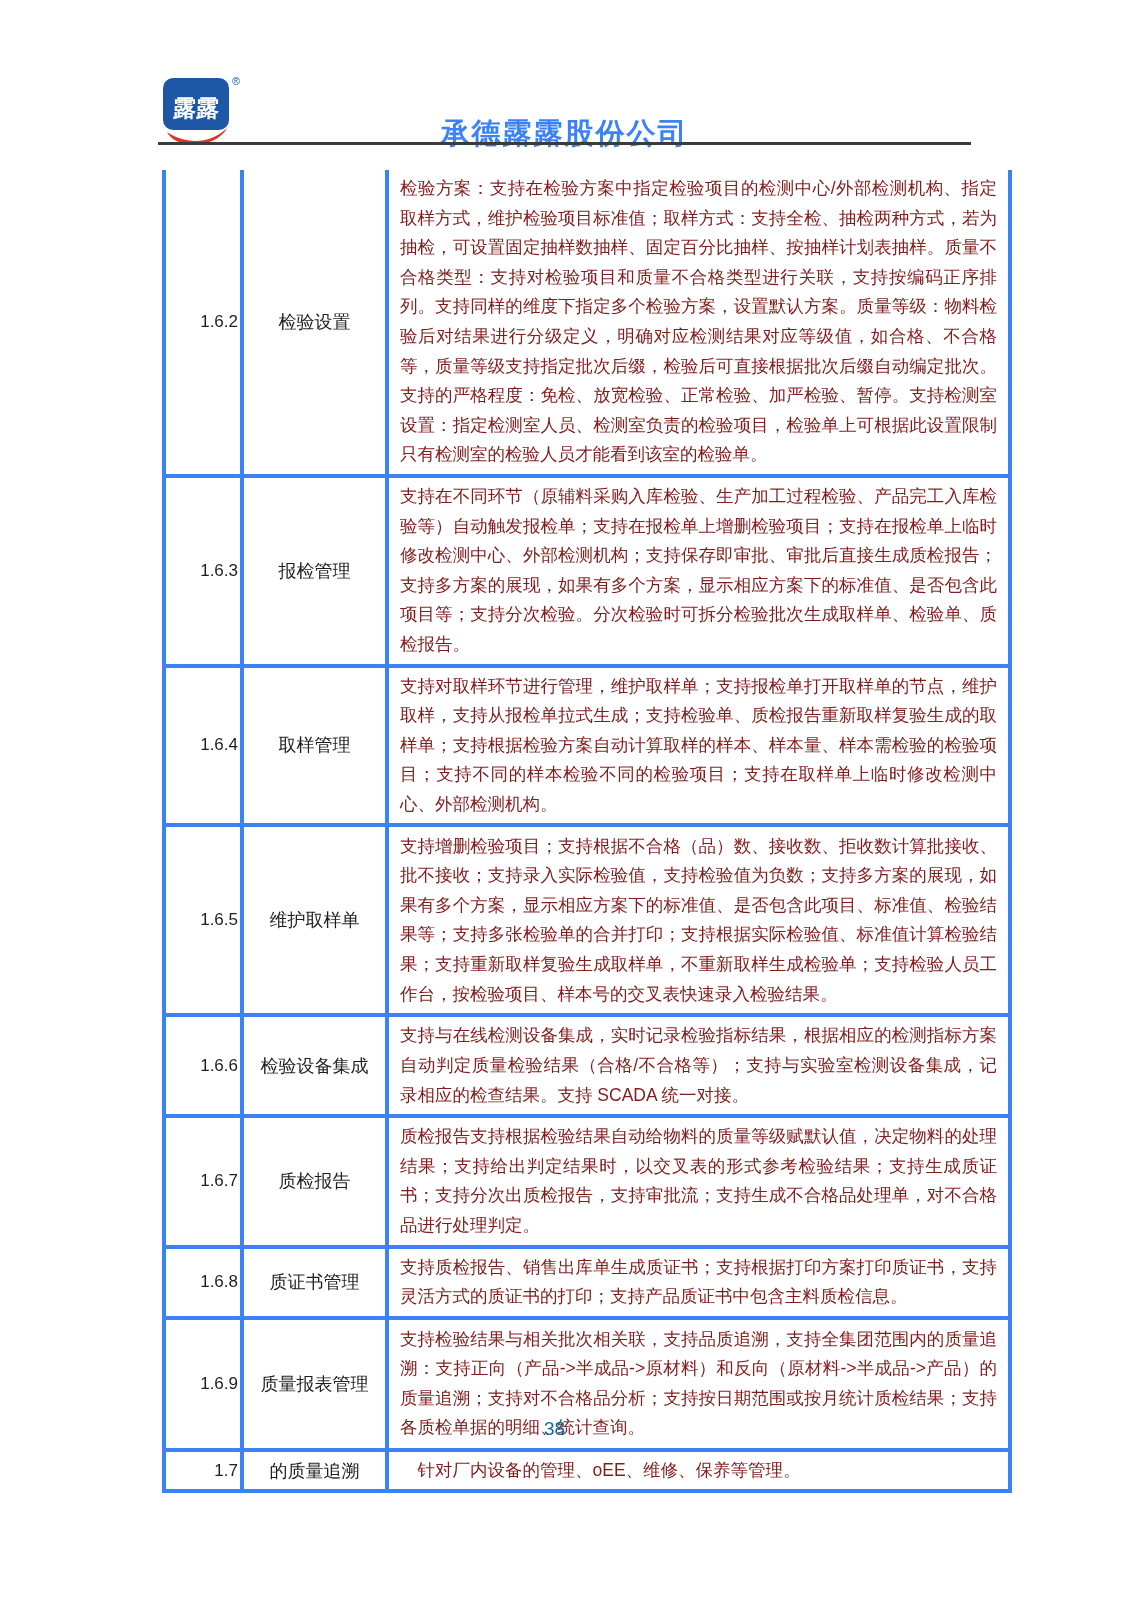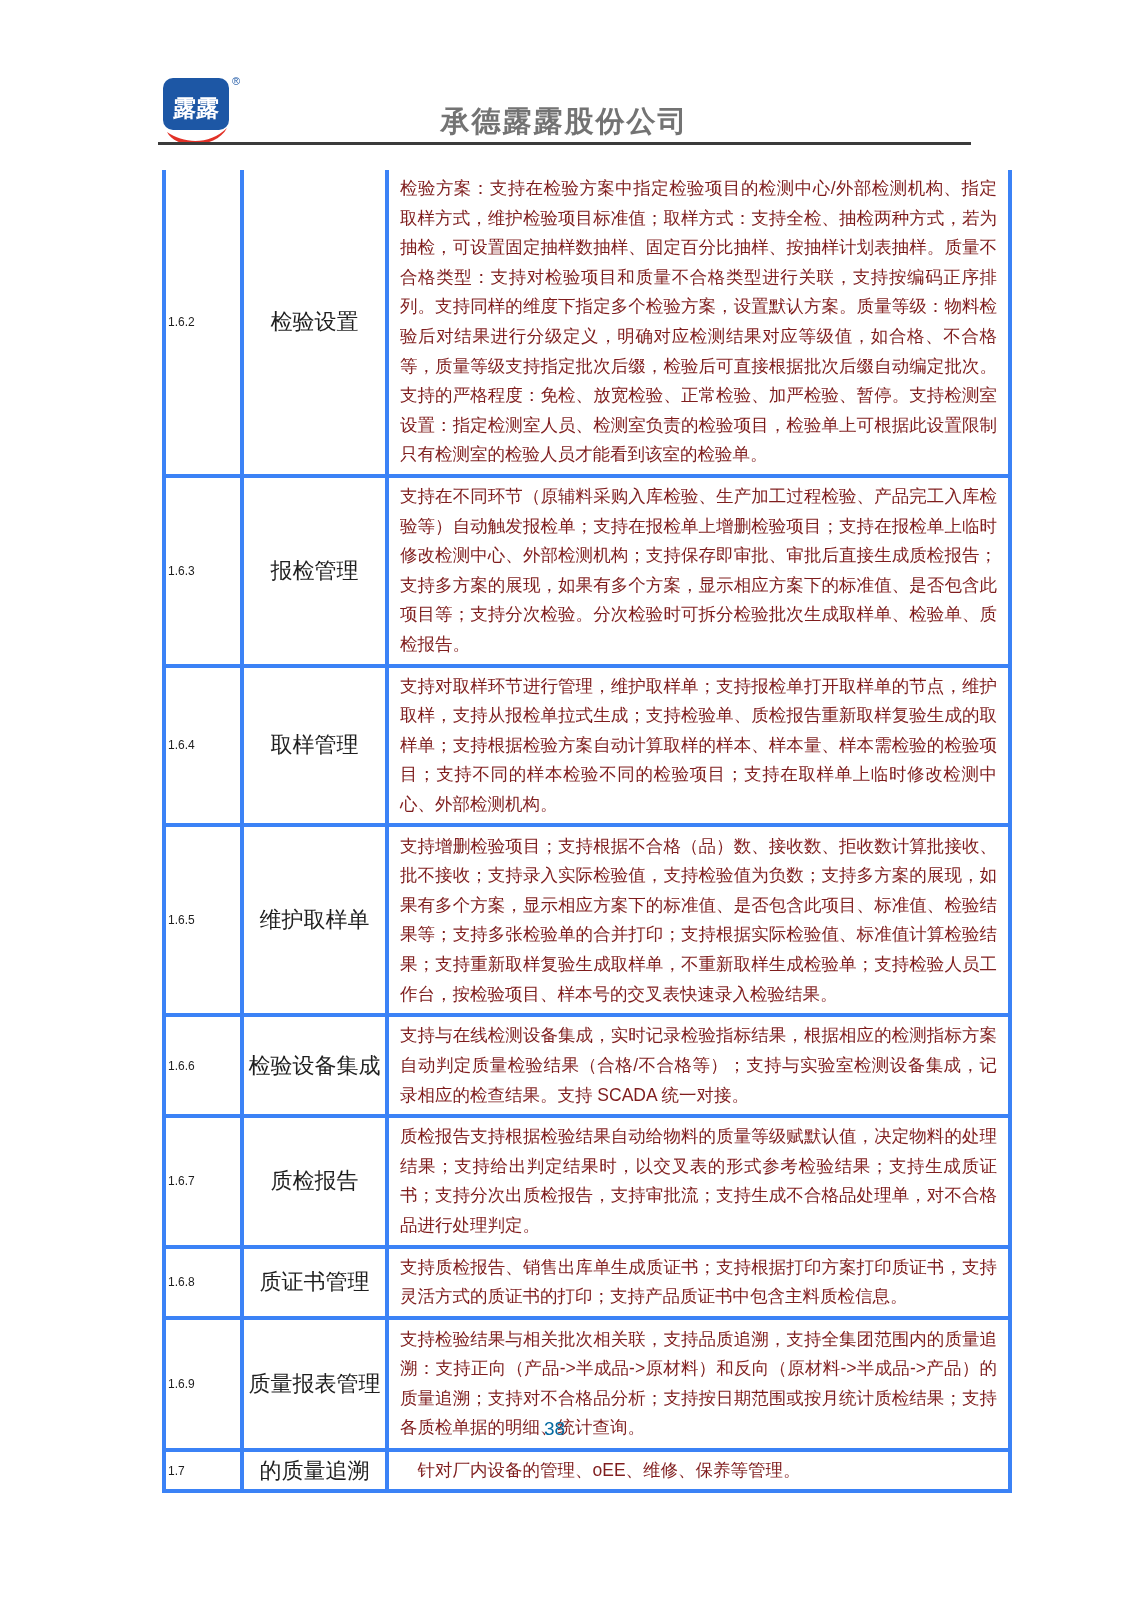--- a/index.html
+++ b/index.html
@@ -20,27 +20,27 @@
     left: 158px;
     width: 813px;
     height: 72px;
   }
   .logo {
     position: absolute;
     left: 2px;
     top: 0;
   }
   .company-name {
-    margin: 4px;
+    margin: 16px;
     padding-top: 26px;
     text-align: center;
     font-size: 29px;
     font-weight: 600;
     letter-spacing: 2px;
-    color: #737373;
+    color: #3b82f6;
     font-family: "Liberation Sans", sans-serif;
   }
   .header-divider {
     position: absolute;
     top: 142px;
     left: 158px;
     width: 813px;
     height: 3px;
     background: #3b3b3b;
   }
@@ -55,29 +55,29 @@
     table-layout: fixed;
   }
   table.req-table td {
     border: 4px solid #3b82f6;
     vertical-align: middle;
     font-family: "Liberation Sans", sans-serif;
   }
   table.req-table tr:first-child td { border-top: none; }
   td.c-id {
     width: 70px;
-    text-align: left;
-    font-size: 12px;
+    text-align: right;
+    font-size: 17px;
     color: #1e1e1e;
     padding: 2px;
   }
   td.c-mod {
     width: 133px;
     text-align: center;
-    font-size: 22px;
+    font-size: 18px;
     color: #1e1e1e;
     padding: 2px 4px;
   }
   td.c-desc {
     width: 597px;
     text-align: justify;
     font-size: 17.5px;
     line-height: 29.6px;
     color: #7f1d1d;
     padding: 4px 11px;

